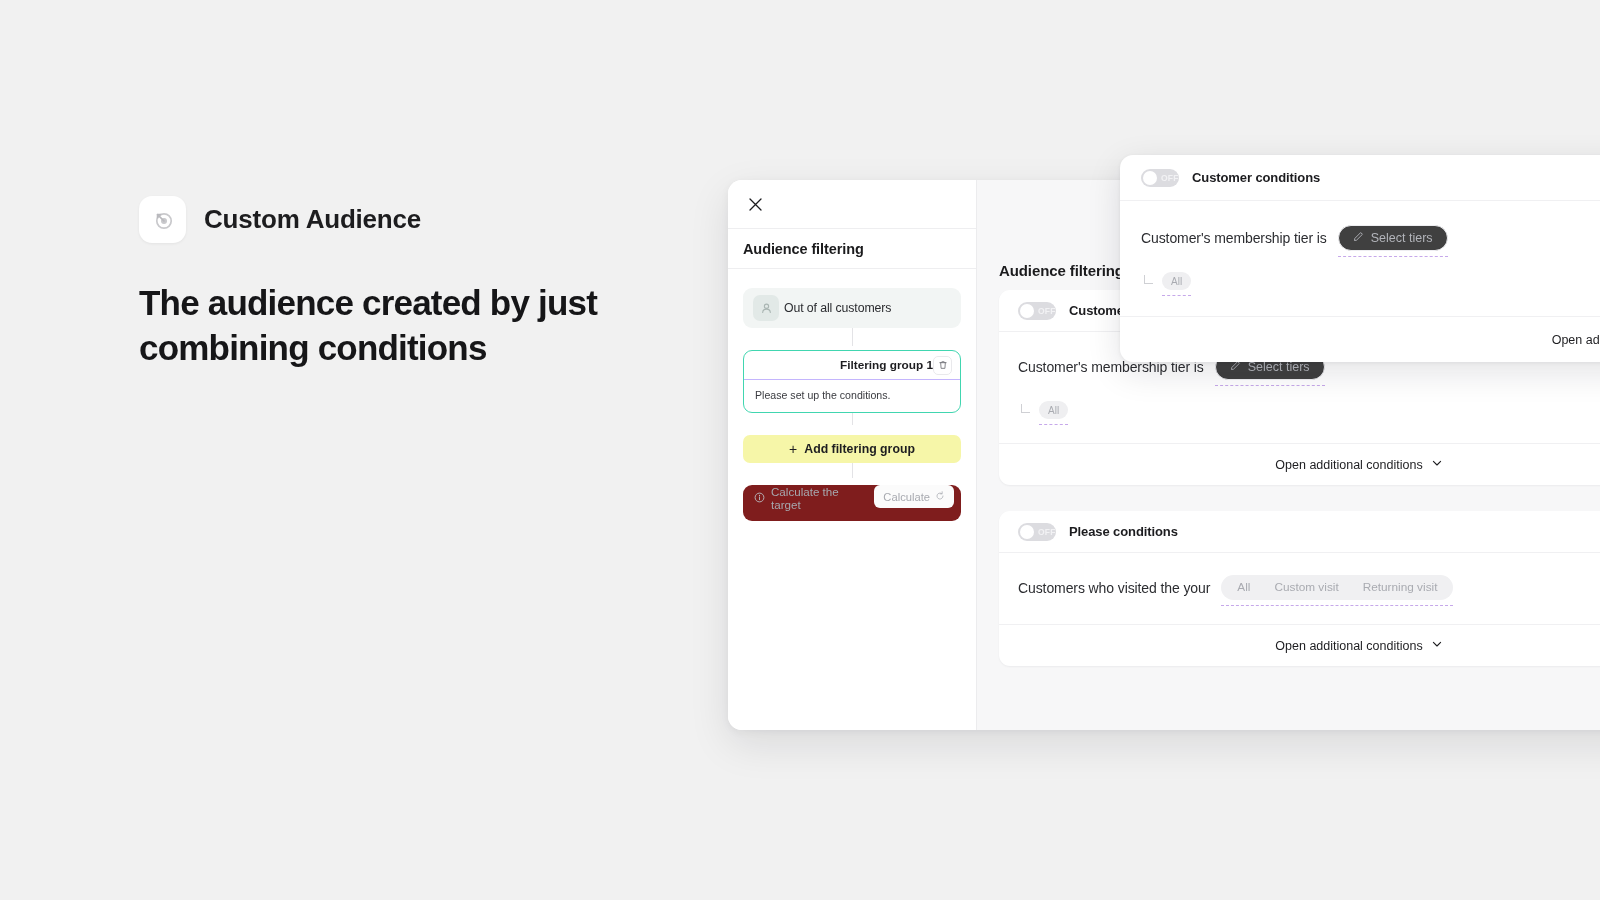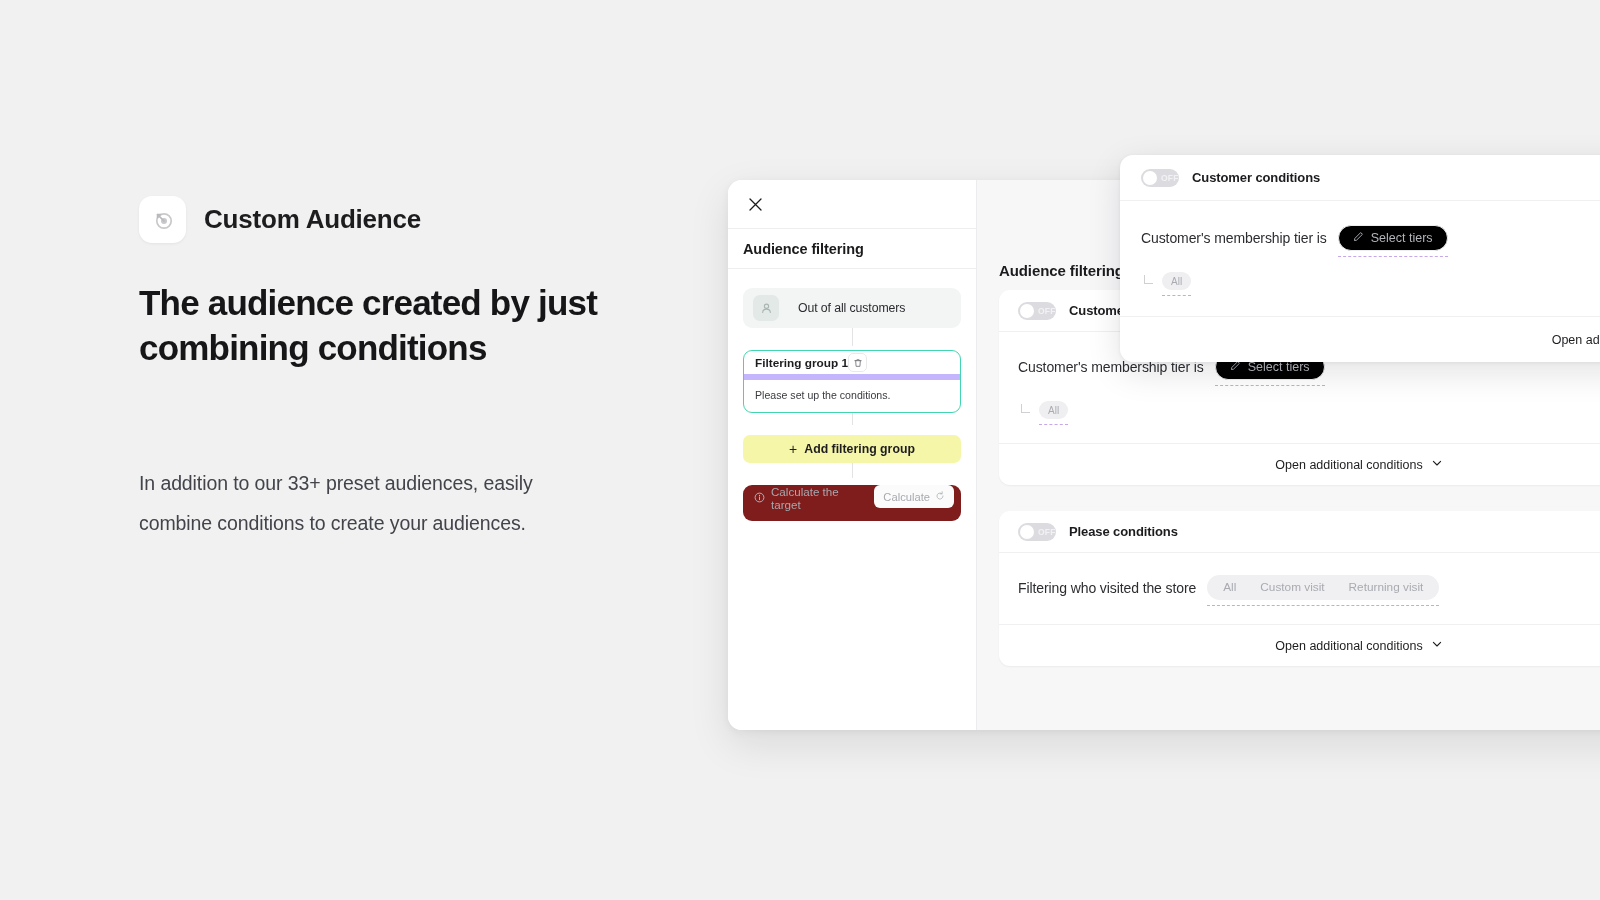--- a/index.html
+++ b/index.html
@@ -144,21 +144,21 @@
 
   .card-all-customers {
     position: relative;
     z-index: 2;
     background: #f2f5f4;
     border-radius: 9px;
     height: 40px;
     display: flex;
     align-items: center;
     padding: 0 10px;
-    gap: 19px;
+    gap: 5px;
   }
 
   .avatar-chip {
     width: 26px;
     height: 26px;
     border-radius: 7px;
     background: #e2e9e7;
     display: flex;
     align-items: center;
     justify-content: center;
@@ -178,23 +178,23 @@
     border: 1.4px solid #41d6b0;
     border-radius: 9px;
     background: #ffffff;
     overflow: hidden;
   }
 
   .card-group-head {
     height: 29px;
     display: flex;
     align-items: center;
-    justify-content: flex-start;
+    justify-content: flex-end;
     padding: 0 8px 0 11px;
-    border-bottom: 6px solid #c4b5fd;
+    border-bottom: 1px solid #c4b5fd;
   }
 
   .card-group-title {
     font-size: 11.8px;
     font-weight: 700;
     color: #1d1d20;
   }
 
   .trash-btn {
     width: 19px;
@@ -380,21 +380,21 @@
     left: 0;
     right: 0;
     bottom: -6px;
     border-bottom: 1px dashed #c6a8ea;
   }
 
   .pill-select {
     height: 26px;
     border: 1px solid #eeeef1;
     border-radius: 13px;
-    background: #000000;
+    background: #404040;
     display: flex;
     align-items: center;
     gap: 7px;
     padding: 4px 14px;
     font-size: 12.5px;
     color: #b2b4ba;
     cursor: pointer;
     font-family: inherit;
   }
 
@@ -484,21 +484,20 @@
         <circle cx="13" cy="13" r="3" fill="#c9c9cc"></circle>
         <path d="M13 13 L6.6 6.6" stroke="#b9b9bd" stroke-width="1.7" stroke-linecap="round"></path>
         <path d="M6.6 6.6 L6.6 9.6 M6.6 6.6 L9.6 6.6" stroke="#b9b9bd" stroke-width="1.7" stroke-linecap="round"></path>
       </svg>
     </div>
     <div class="hero-eyebrow">Custom Audience</div>
   </div>
 
   <h1 class="hero-title">The audience created by just combining conditions</h1>
 
-  <p class="hero-body">In addition to our 33+ preset audiences, easily combine conditions to create your audiences.</p>
 </section>
 
 <div class="app-window">
 
   <div class="app-left">
 
     <div class="app-left-topbar">
       <button class="close-btn">
         <svg width="13" height="13" viewBox="0 0 13 13" fill="none">
           <path d="M1 1 L12 12 M12 1 L1 12" stroke="#1d1d20" stroke-width="1.3" stroke-linecap="round"></path>
@@ -616,21 +615,21 @@
       <div class="cond-head">
         <div class="toggle">
           <span class="toggle-knob"></span>
           <span class="toggle-label">OFF</span>
         </div>
         <span class="cond-head-title">Please conditions</span>
       </div>
 
       <div class="cond-body">
         <div class="cond-row">
-          <span class="cond-row-label">Filtering who visited the store</span>
+          <span class="cond-row-label">Customers who visited the your</span>
           <div class="dashed-wrap">
             <div class="segmented">
               <span class="segmented-item">All</span>
               <span class="segmented-item">Custom visit</span>
               <span class="segmented-item">Returning visit</span>
             </div>
           </div>
         </div>
       </div>
 

